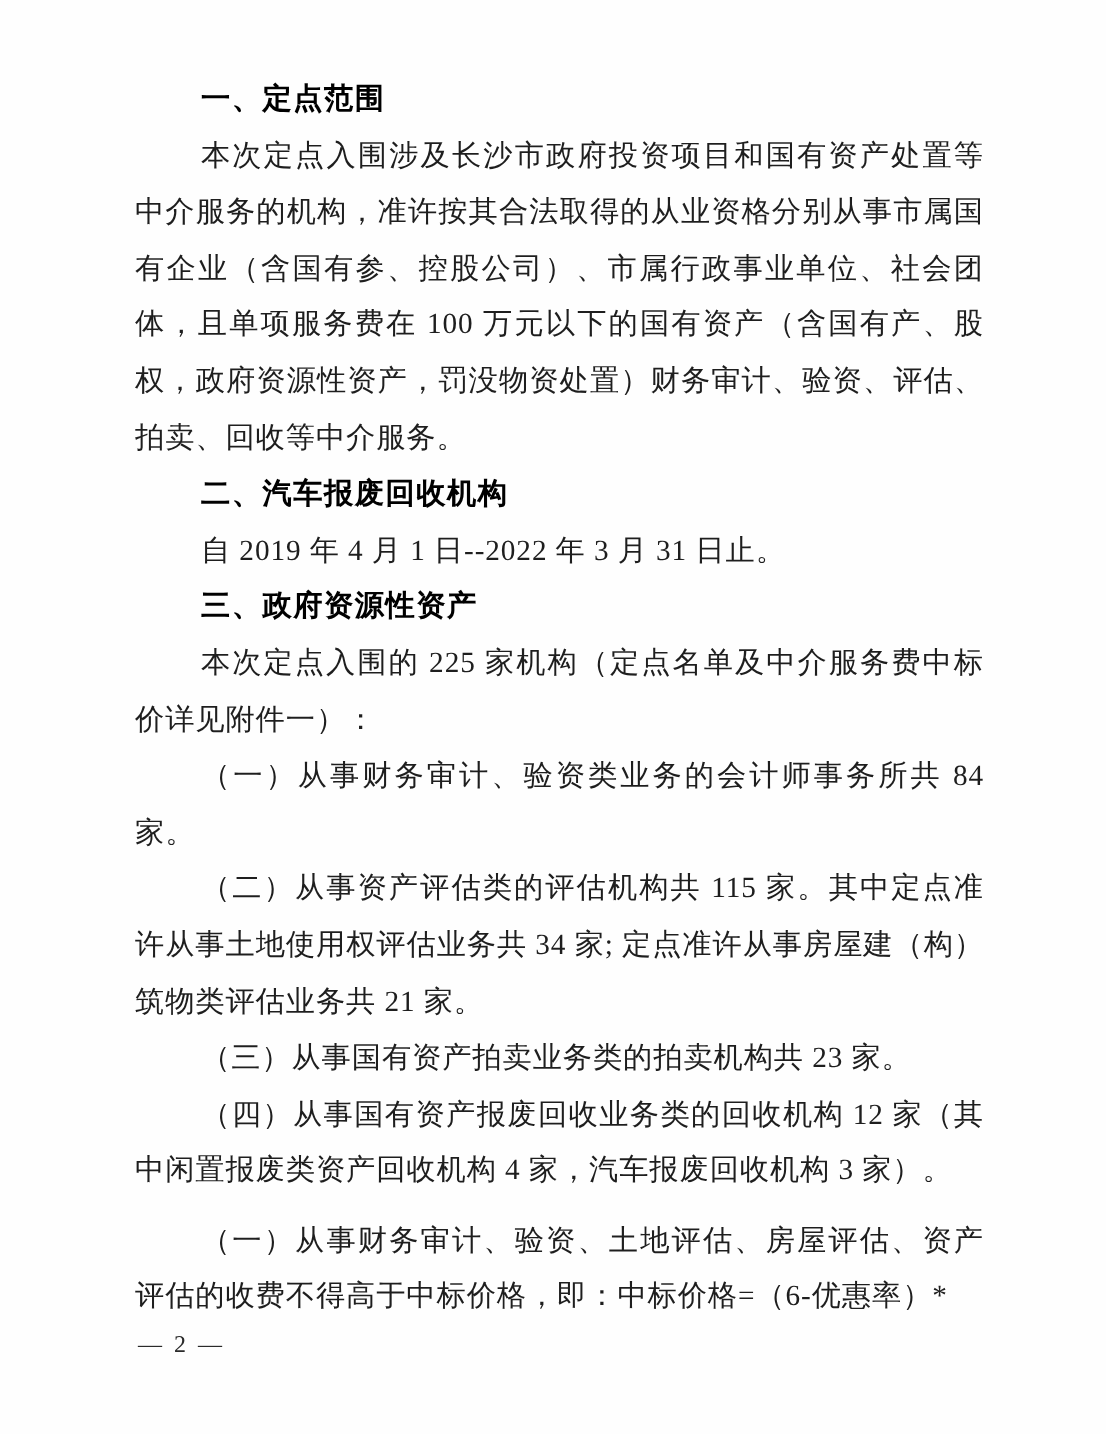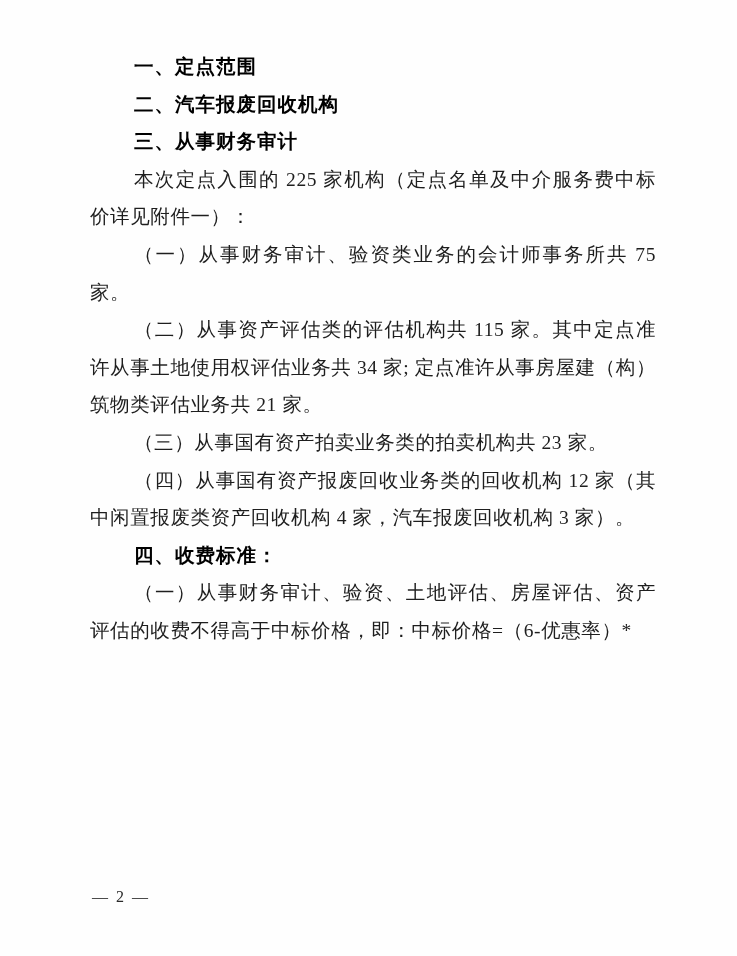--- a/index.html
+++ b/index.html
@@ -52,24 +52,25 @@
     color: #2a2a2a;
     font-family: "Liberation Serif", "DejaVu Serif", serif;
   }
 </style>
 </head>
 <body>
 
 <div class="page">
   <div class="doc-body">
       <p class="heading">一、定点范围</p>
+      <p class="para">本次定点入围涉及长沙市政府投资项目和国有资产处置等中介服务的机构，准许按其合法取得的从业资格分别从事市属国有企业（含国有参、控股公司）、市属行政事业单位、社会团体，且单项服务费在 100 万元以下的国有资产（含国有产、股权，政府资源性资产，罚没物资处置）财务审计、验资、评估、拍卖、回收等中介服务。</p>
       <p class="heading">二、汽车报废回收机构</p>
-      <p class="heading">三、从事财务审计</p>
+      <p class="para">自 2019 年 4 月 1 日--2022 年 3 月 31 日止。</p>
+      <p class="heading">三、政府资源性资产</p>
       <p class="para">本次定点入围的 225 家机构（定点名单及中介服务费中标价详见附件一）：</p>
-      <p class="para">（一）从事财务审计、验资类业务的会计师事务所共 75 家。</p>
+      <p class="para">（一）从事财务审计、验资类业务的会计师事务所共 84 家。</p>
       <p class="para">（二）从事资产评估类的评估机构共 115 家。其中定点准许从事土地使用权评估业务共 34 家; 定点准许从事房屋建（构）筑物类评估业务共 21 家。</p>
       <p class="para">（三）从事国有资产拍卖业务类的拍卖机构共 23 家。</p>
       <p class="para">（四）从事国有资产报废回收业务类的回收机构 12 家（其中闲置报废类资产回收机构 4 家，汽车报废回收机构 3 家）。</p>
-      <p class="heading">四、收费标准：</p>
       <p class="para">（一）从事财务审计、验资、土地评估、房屋评估、资产评估的收费不得高于中标价格，即：中标价格=（6-优惠率）*</p>
     </div>
   <div class="page-footer">— 2 —</div>
 </div>
 
 </body></html>

